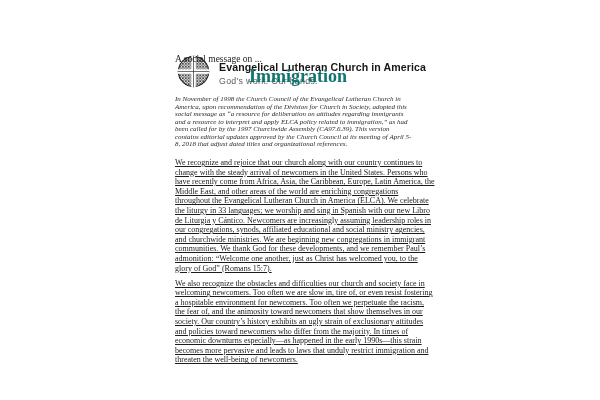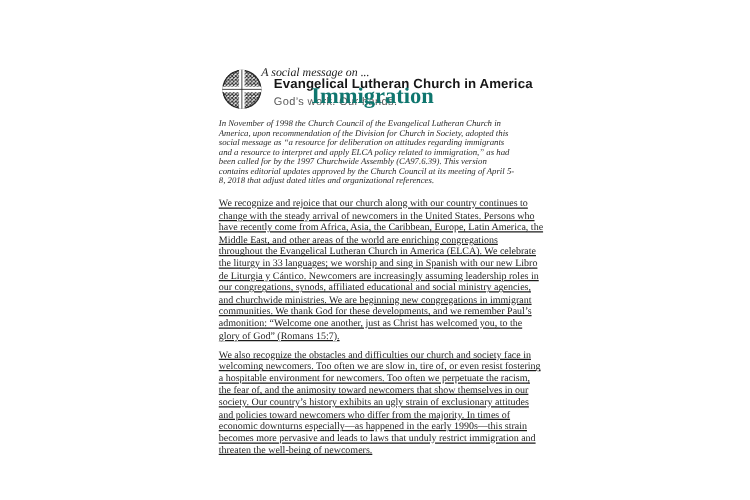--- a/index.html
+++ b/index.html
@@ -35,24 +35,22 @@
     font-size: 8.8px;
     color: #5b5b5b;
     margin-top: 2.5px;
     letter-spacing: 0.3px;
     white-space: nowrap;
   }
   .kicker {
     position: absolute;
     left: 175px;
     top: 54px;
-    font-style: italic;
     font-size: 9.5px;
     color: #1c1c1c;
-    margin-left: 34px;
   }
   .doc-title {
     position: absolute;
     left: 170px;
     top: 66px;
     width: 256px;
     margin: 0;
     text-align: center;
     font-size: 18px;
     font-weight: bold;

